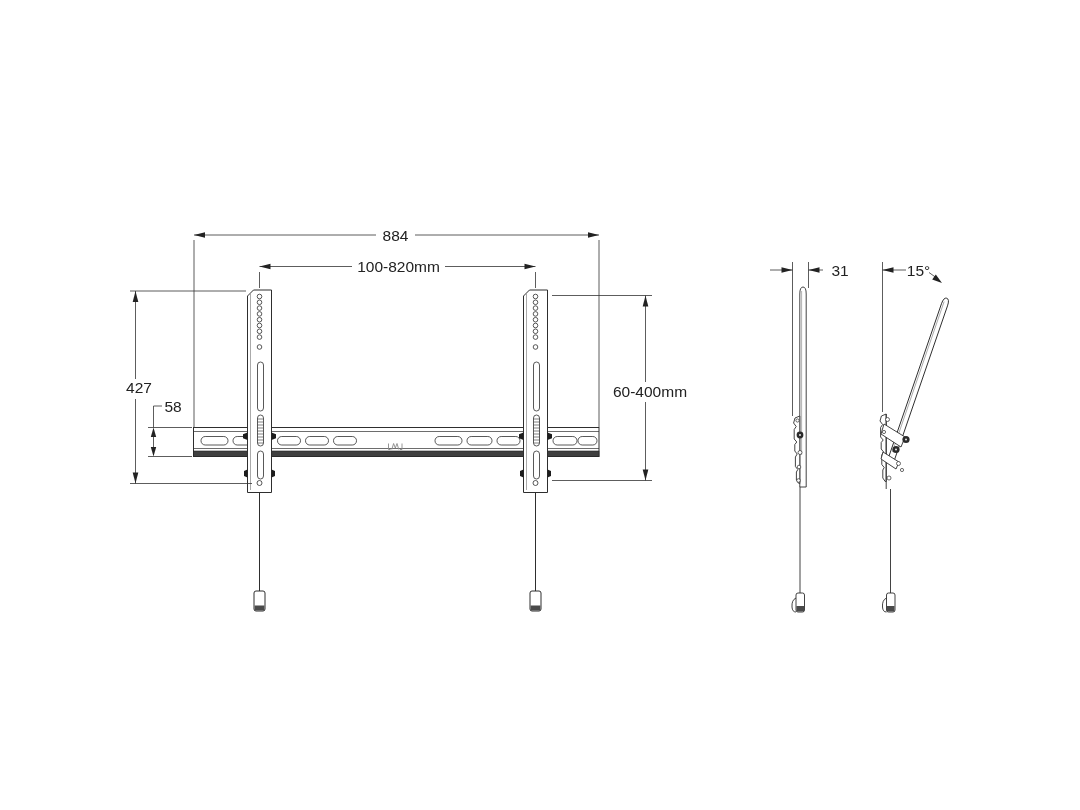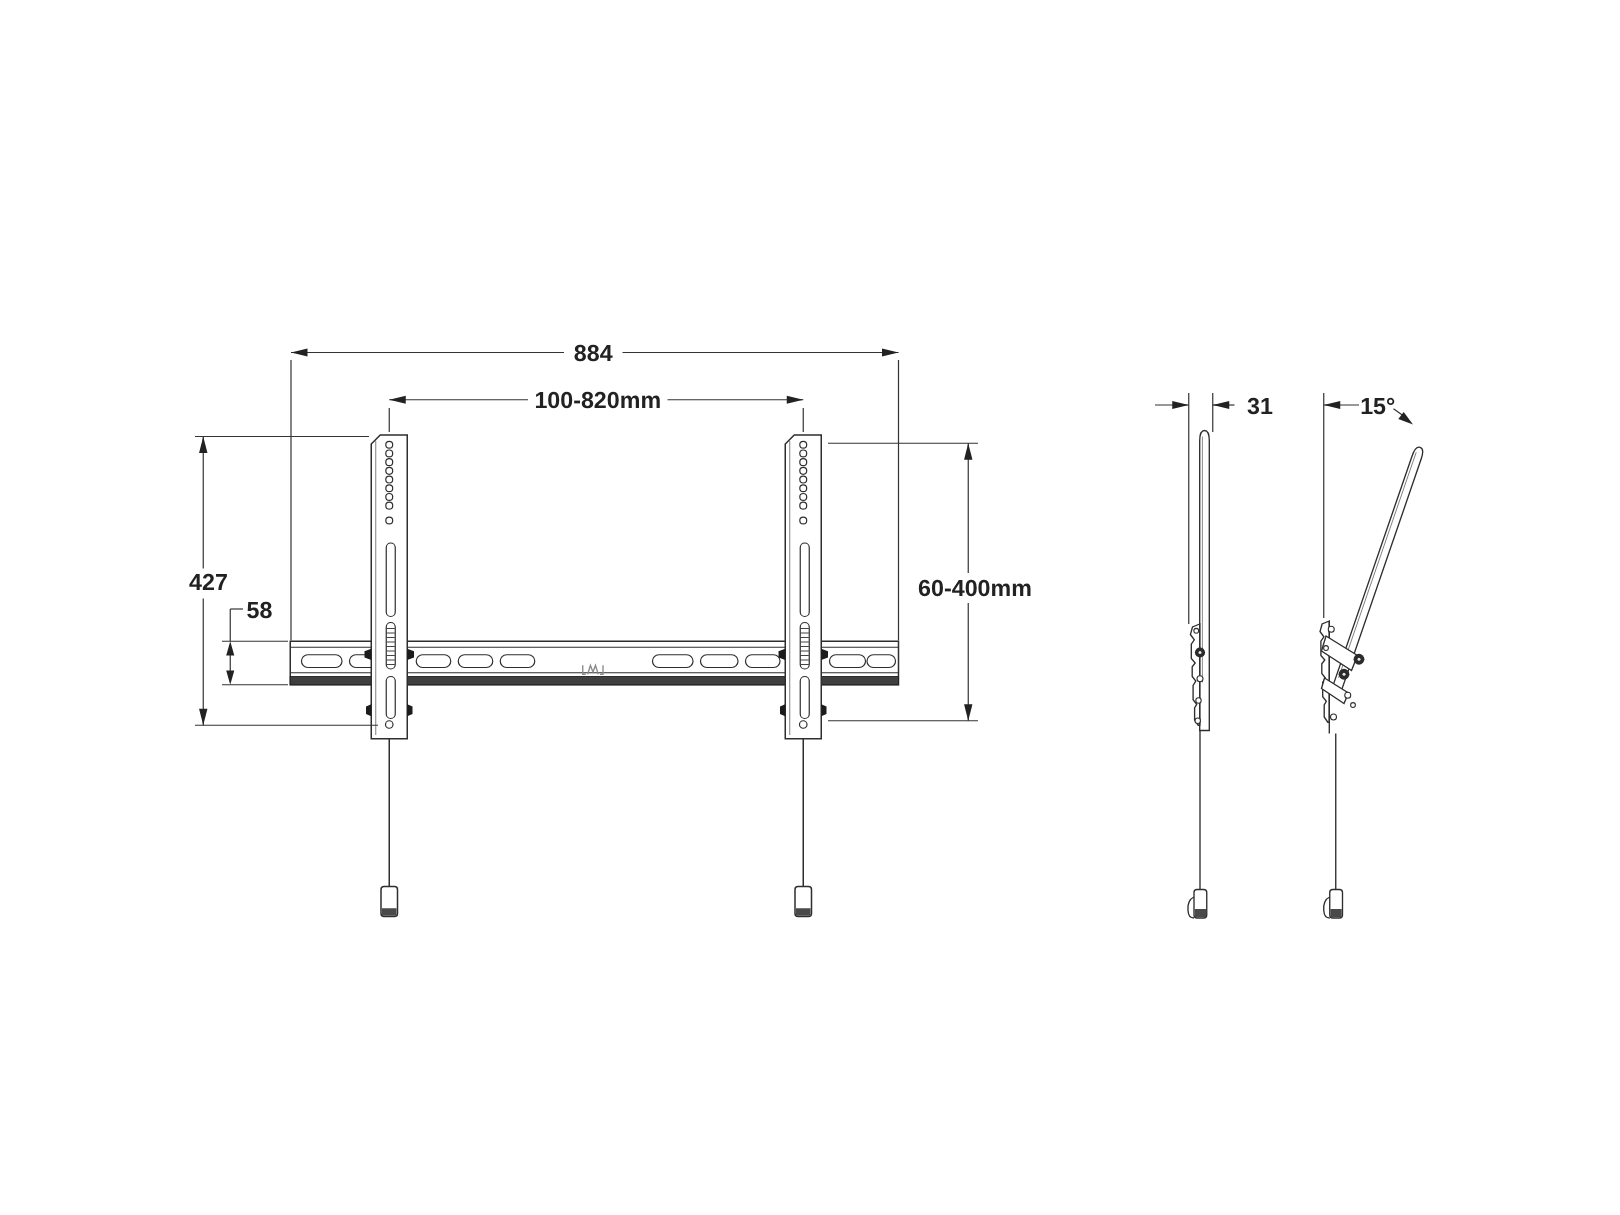--- a/index.html
+++ b/index.html
@@ -2,21 +2,20 @@
 <html><head>
 <meta charset="utf-8">
 <style>
   html,body{margin:0;padding:0;background:#fff;}
   .canvas{
     position:relative;
     width:1080px;height:810px;
     background:#ffffff;
     font-family:"Liberation Sans", sans-serif;
     overflow:hidden;
-    font-weight:bold;
   }
   svg{display:block;}
   text{
     font-family:"Liberation Sans", sans-serif;
     font-size:15.5px;
     fill:#222;
   }
 </style>
 </head>
 <body>

